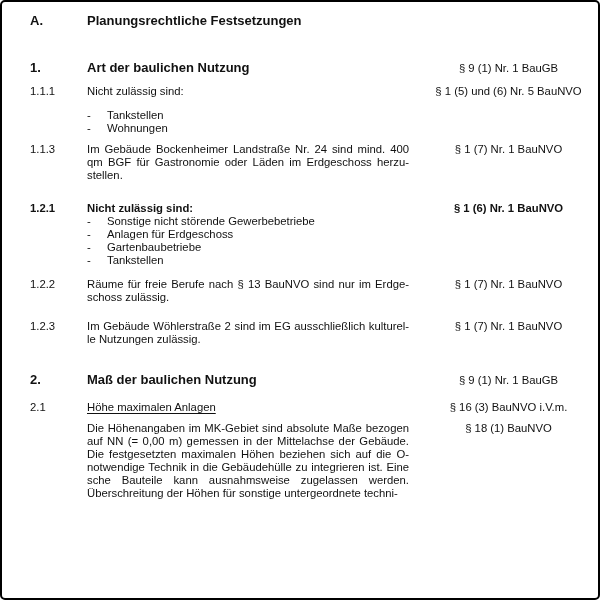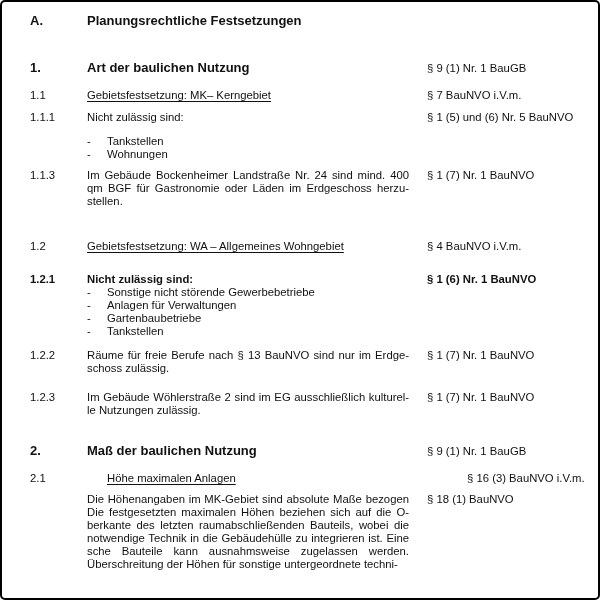--- a/index.html
+++ b/index.html
@@ -27,20 +27,21 @@
     align-items: start;
     font-size: 11.3px;
     line-height: 13px;
   }
   .row .num { grid-column: 1; }
   .row .content { grid-column: 2; }
   .row .ref {
     grid-column: 3;
     padding-left: 18px;
     white-space: nowrap;
+    text-align: center;
   }
   .row-heading {
     font-weight: bold;
     font-size: 13px;
     line-height: 16px;
   }
   .row-heading .ref {
     font-weight: normal;
     font-size: 11.3px;
     line-height: 16px;
@@ -72,45 +73,40 @@
   .mt-11  { margin-top: 12px; }
   .mt-111 { margin-top: 9px; }
   .mt-l1  { margin-top: 11px; }
   .mt-113 { margin-top: 8px; }
   .mt-12  { margin-top: 31px; }
   .mt-121 { margin-top: 20px; font-weight: bold; }
   .mt-l2  { margin-top: 0; }
   .mt-122 { margin-top: 11px; }
   .mt-123 { margin-top: 16px; }
   .mt-2   { margin-top: 26px; }
-  .mt-21  { margin-top: 12px; gap: 20px; }
+  .mt-21  { margin-top: 12px; }
   .mt-21b { margin-top: 8px; }
 </style>
 </head>
 <body>
 
 <div class="page">
 
   <div class="row row-heading mt-a">
     <div class="num">A.</div>
     <div class="content">Planungsrechtliche Festsetzungen</div>
     <div class="ref"></div>
   </div>
 
   <div class="row row-heading mt-1">
     <div class="num">1.</div>
     <div class="content">Art der baulichen Nutzung</div>
     <div class="ref">§ 9 (1) Nr. 1 BauGB</div>
   </div>
 
-  <div class="row row-sub mt-11">
-    <div class="num">1.1</div>
-    <div class="content u">Gebietsfestsetzung: MK– Kerngebiet</div>
-    <div class="ref">§ 7 BauNVO i.V.m.</div>
-  </div>
 
   <div class="row mt-111">
     <div class="num">1.1.1</div>
     <div class="content">Nicht zulässig sind:</div>
     <div class="ref">§ 1 (5) und (6) Nr. 5 BauNVO</div>
   </div>
 
   <div class="row mt-l1">
     <div class="num"></div>
     <div class="content bullets">
@@ -123,37 +119,32 @@
   <div class="row mt-113">
     <div class="num">1.1.3</div>
     <div class="content plines">
         <div class="line">Im Gebäude Bockenheimer Landstraße Nr. 24 sind mind. 400</div>
         <div class="line">qm BGF für Gastronomie oder Läden im Erdgeschoss herzu-</div>
         <div class="line">stellen.</div>
       </div>
     <div class="ref">§ 1 (7) Nr. 1 BauNVO</div>
   </div>
 
-  <div class="row row-sub mt-12">
-    <div class="num">1.2</div>
-    <div class="content u">Gebietsfestsetzung: WA – Allgemeines Wohngebiet</div>
-    <div class="ref">§ 4 BauNVO i.V.m.</div>
-  </div>
 
   <div class="row mt-121">
     <div class="num">1.2.1</div>
     <div class="content">Nicht zulässig sind:</div>
     <div class="ref">§ 1 (6) Nr. 1 BauNVO</div>
   </div>
 
   <div class="row mt-l2">
     <div class="num"></div>
     <div class="content bullets">
         <div class="bullet-item">Sonstige nicht störende Gewerbebetriebe</div>
-        <div class="bullet-item">Anlagen für Verwaltungen</div>
+        <div class="bullet-item">Anlagen für Erdgeschoss</div>
         <div class="bullet-item">Gartenbaubetriebe</div>
         <div class="bullet-item">Tankstellen</div>
       </div>
     <div class="ref"></div>
   </div>
 
   <div class="row mt-122">
     <div class="num">1.2.2</div>
     <div class="content plines">
         <div class="line">Räume für freie Berufe nach § 13 BauNVO sind nur im Erdge-</div>
@@ -180,22 +171,22 @@
   <div class="row row-sub mt-21">
     <div class="num">2.1</div>
     <div class="content u">Höhe maximalen Anlagen</div>
     <div class="ref">§ 16 (3) BauNVO i.V.m.</div>
   </div>
 
   <div class="row mt-21b">
     <div class="num"></div>
     <div class="content plines">
         <div class="line">Die Höhenangaben im MK-Gebiet sind absolute Maße bezogen</div>
+        <div class="line">auf NN (= 0,00 m) gemessen in der Mittelachse der Gebäude.</div>
         <div class="line">Die festgesetzten maximalen Höhen beziehen sich auf die O-</div>
-        <div class="line">berkante des letzten raumabschließenden Bauteils, wobei die</div>
         <div class="line">notwendige Technik in die Gebäudehülle zu integrieren ist. Eine</div>
         <div class="line">sche Bauteile kann ausnahmsweise zugelassen werden.</div>
         <div class="line">Überschreitung der Höhen für sonstige untergeordnete techni-</div>
       </div>
     <div class="ref">§ 18 (1) BauNVO</div>
   </div>
 
 </div>
 
 </body></html>

